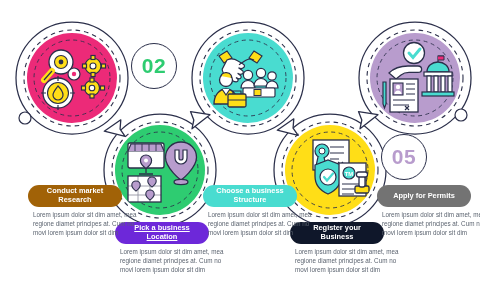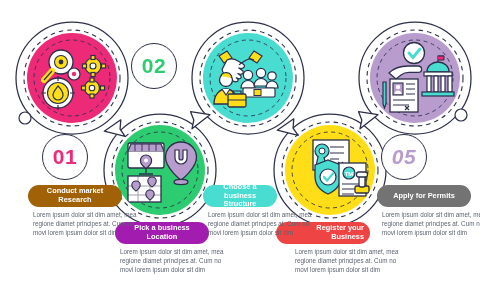--- a/index.html
+++ b/index.html
@@ -239,40 +239,37 @@
 
     <g fill="#ffffff" stroke="#2b2f4a" stroke-width="1.3" stroke-linejoin="round">
       <path d="M104 130 l18 -9 -2 9 4 8 z" transform="rotate(-8 113 129)"></path>
       <path d="M192 117 l18 -8 -1 9 4 8 z" transform="rotate(165 201 116) scale(1,-1) translate(0,-232)"></path>
       <path d="M277 129 l18 -9 -2 9 4 8 z" transform="rotate(-8 286 128)"></path>
       <path d="M360 117 l18 -8 -1 9 4 8 z" transform="rotate(165 369 116) scale(1,-1) translate(0,-232)"></path>
     </g>
 
   </svg>
 
-  <div class="numbadge" style="left:42px;top:134px;color:#ec2a78;">
-    <span>01</span>
-  </div>
   <div class="numbadge" style="left:131px;top:43px;color:#2ecc71;">
     <span>02</span>
   </div>
-  <div class="numbadge" style="left:381px;top:134px;color:#b89ccd;font-style:italic;">
+  <div class="numbadge" style="left:381px;top:134px;color:#b89ccd;">
     <span>05</span>
   </div>
 
   <div class="pill" style="left:28px;top:185px;width:94px;height:22px;background:#a16207;">
     <span>Conduct market Research</span>
   </div>
-  <div class="pill" style="left:115px;top:222px;width:94px;height:22px;background:#a21caf;">
+  <div class="pill" style="left:115px;top:222px;width:94px;height:22px;background:#6d28d9;text-decoration:underline;">
     <span>Pick a business Location</span>
   </div>
-  <div class="pill" style="left:203px;top:185px;width:74px;height:22px;background:#49dcd0;">
+  <div class="pill" style="left:203px;top:185px;width:94px;height:22px;background:#49dcd0;">
     <span>Choose a business Structure</span>
   </div>
-  <div class="pill" style="left:276px;top:222px;width:94px;height:22px;background:#ef4444;text-align:right;">
+  <div class="pill" style="left:290px;top:222px;width:94px;height:22px;background:#0f172a;">
     <span>Register your Business</span>
   </div>
   <div class="pill" style="left:377px;top:185px;width:94px;height:22px;background:#737373;">
     <span>Apply for Permits</span>
   </div>
 
   <div class="bodytext" style="left:33px;top:210px;">Lorem ipsum dolor sit dim amet, mea regione diamet principes at. Cum no movi lorem ipsum dolor sit dim</div>
   <div class="bodytext" style="left:120px;top:247px;">Lorem ipsum dolor sit dim amet, mea regione diamet principes at. Cum no movi lorem ipsum dolor sit dim</div>
   <div class="bodytext" style="left:208px;top:210px;">Lorem ipsum dolor sit dim amet, mea regione diamet principes at. Cum no movi lorem ipsum dolor sit dim</div>
   <div class="bodytext" style="left:295px;top:247px;">Lorem ipsum dolor sit dim amet, mea regione diamet principes at. Cum no movi lorem ipsum dolor sit dim</div>

